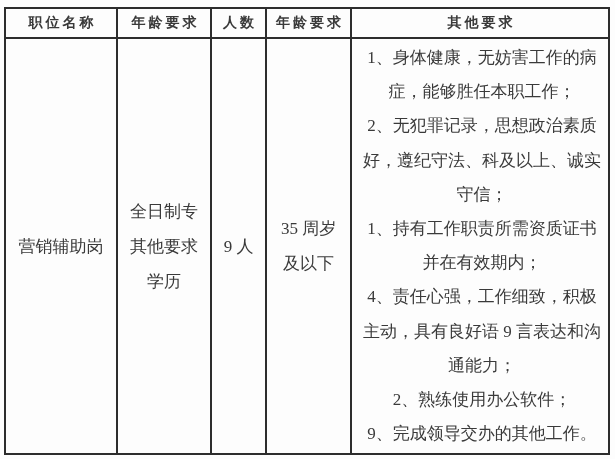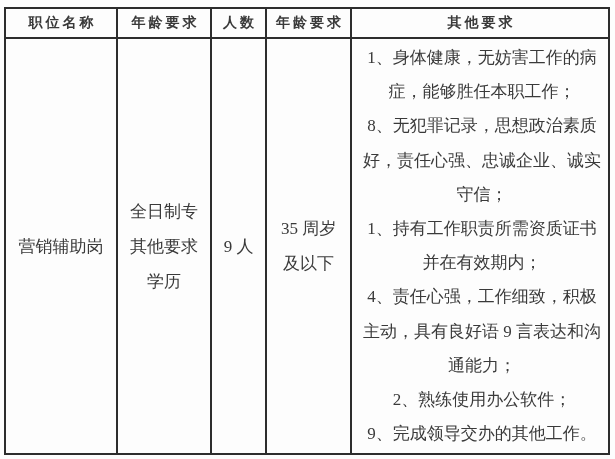--- a/index.html
+++ b/index.html
@@ -95,22 +95,22 @@
         <td>
           <div class="cell-line">9 人</div>
         </td>
         <td>
           <div class="cell-line">35 周岁</div>
           <div class="cell-line">及以下</div>
         </td>
         <td class="req-cell">
           <div class="req-line">1、身体健康，无妨害工作的病</div>
           <div class="req-line">症，能够胜任本职工作；</div>
-          <div class="req-line">8、无犯罪记录，思想政治素质</div>
-          <div class="req-line">好，责任心强、忠诚企业、诚实</div>
+          <div class="req-line">2、无犯罪记录，思想政治素质</div>
+          <div class="req-line">好，遵纪守法、科及以上、诚实</div>
           <div class="req-line">守信；</div>
           <div class="req-line">1、持有工作职责所需资质证书</div>
           <div class="req-line">并在有效期内；</div>
           <div class="req-line">4、责任心强，工作细致，积极</div>
           <div class="req-line">主动，具有良好语 9 言表达和沟</div>
           <div class="req-line">通能力；</div>
           <div class="req-line">2、熟练使用办公软件；</div>
           <div class="req-line">9、完成领导交办的其他工作。</div>
         </td>
       </tr>

